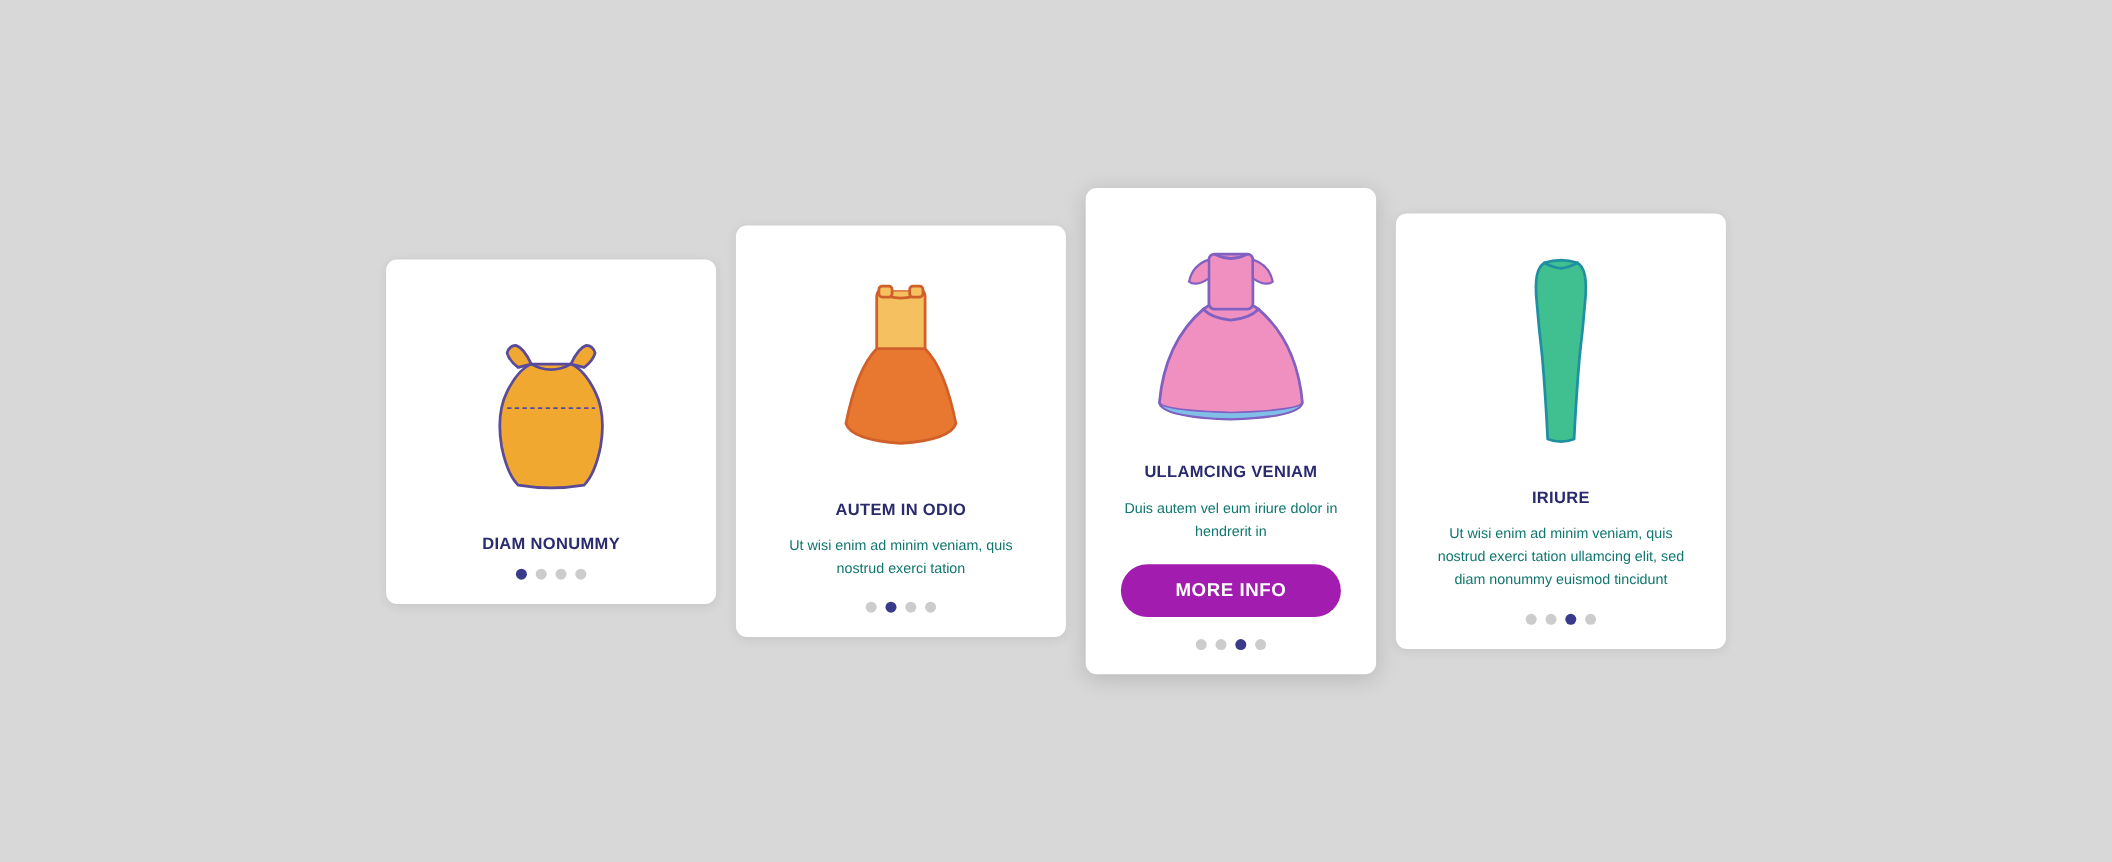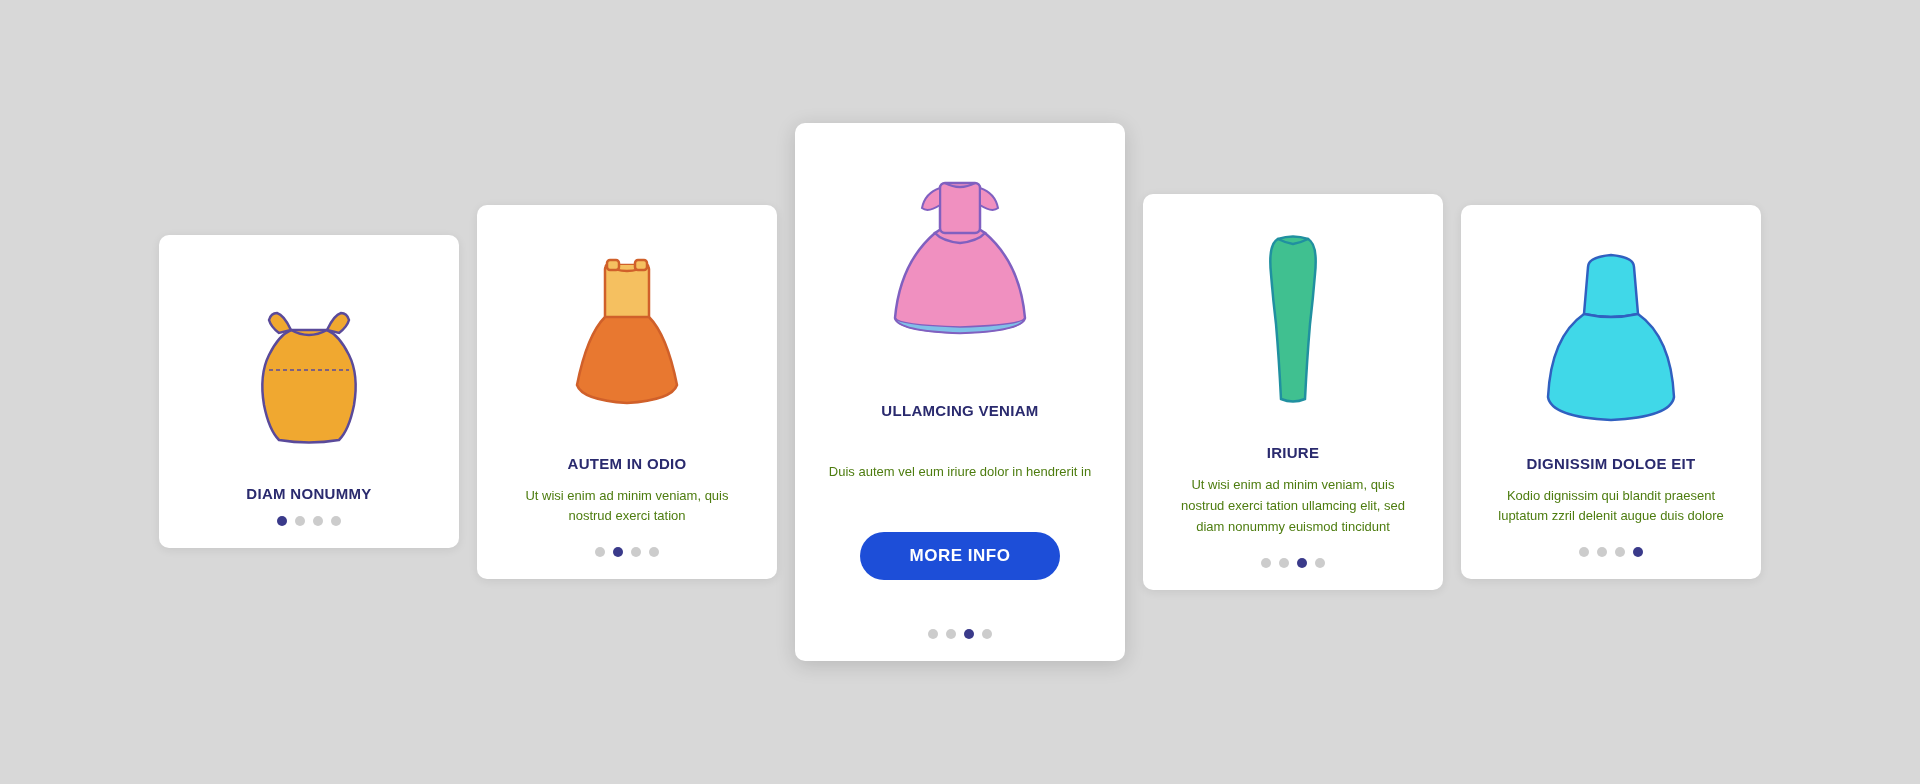--- a/index.html
+++ b/index.html
@@ -27,23 +27,22 @@
       border-radius: 10px;
       width: 300px;
       padding: 30px 28px 22px 28px;
       display: flex;
       flex-direction: column;
       align-items: center;
       box-shadow: 0 2px 10px rgba(0,0,0,0.08);
     }
 
     .card.active {
-      width: 330px;
+      width: 264px;
       box-shadow: 0 4px 20px rgba(0,0,0,0.15);
-      gap: 29px;
     }
 
     .card-icon-area {
       height: 200px;
       display: flex;
       align-items: center;
       justify-content: center;
       margin-bottom: 20px;
     }
 
@@ -52,28 +51,28 @@
       font-weight: 800;
       color: #2a2a6e;
       text-transform: uppercase;
       text-align: center;
       margin-bottom: 14px;
       letter-spacing: 0.3px;
     }
 
     .card-text {
       font-size: 13px;
-      color: #4d7c0f;
+      color: #0f766e;
       text-align: center;
       line-height: 1.6;
       margin-bottom: 20px;
     }
 
     .more-info-btn {
-      background: #1d4ed8;
+      background: #a21caf;
       color: #fff;
       border: none;
       border-radius: 30px;
       padding: 14px 50px;
       font-size: 17px;
       font-weight: 700;
       letter-spacing: 0.5px;
       cursor: pointer;
       margin-bottom: 20px;
       white-space: nowrap;
@@ -206,34 +205,14 @@
     <div class="card-title">IRIURE</div>
     <div class="card-text">Ut wisi enim ad minim veniam, quis nostrud exerci tation ullamcing elit, sed diam nonummy euismod tincidunt</div>
     <div class="dots">
       <div class="dot"></div>
       <div class="dot"></div>
       <div class="dot active"></div>
       <div class="dot"></div>
     </div>
   </div>
 
-  <div class="card">
-    <div class="card-icon-area">
-      <svg width="130" height="185" viewBox="0 0 130 185">
-        <g fill="#40d8e8" stroke="#3060c0" stroke-width="2.5">
-
-          <path d="M42,25 Q42,15 65,13 Q88,15 88,25 L92,72 Q65,78 38,72 Z"></path>
-
-          <path d="M38,72 Q5,95 2,155 Q5,175 65,178 Q125,175 128,155 Q125,95 92,72 Q65,78 38,72 Z"></path>
-        </g>
-      </svg>
-    </div>
-    <div class="card-title">DIGNISSIM DOLOE EIT</div>
-    <div class="card-text">Kodio dignissim qui blandit praesent luptatum zzril delenit augue duis dolore</div>
-    <div class="dots">
-      <div class="dot"></div>
-      <div class="dot"></div>
-      <div class="dot"></div>
-      <div class="dot active"></div>
-    </div>
-  </div>
 
 </div>
 
 </body></html>

